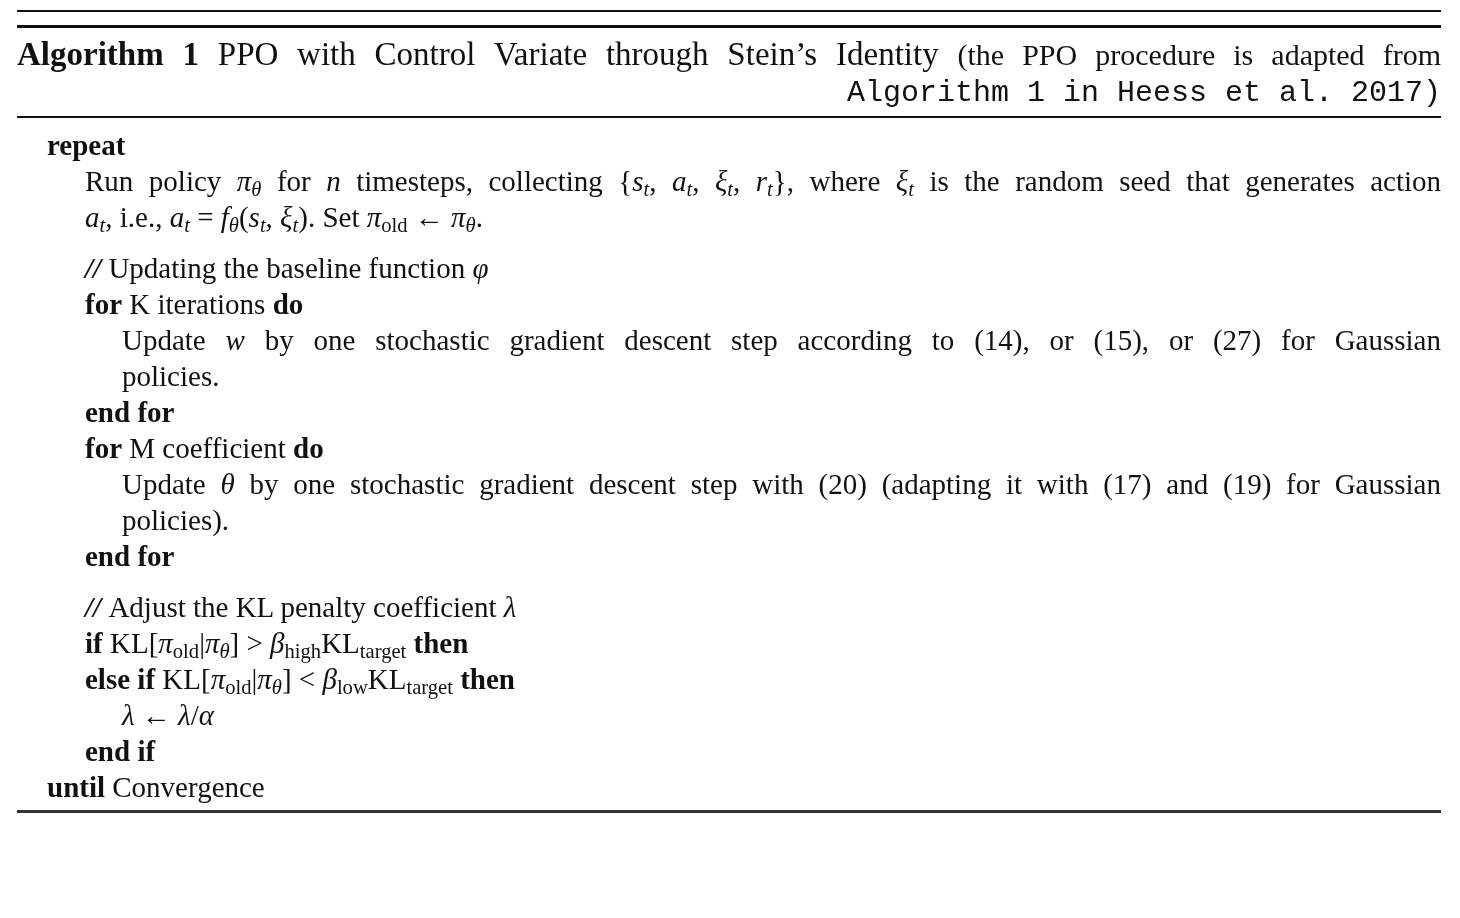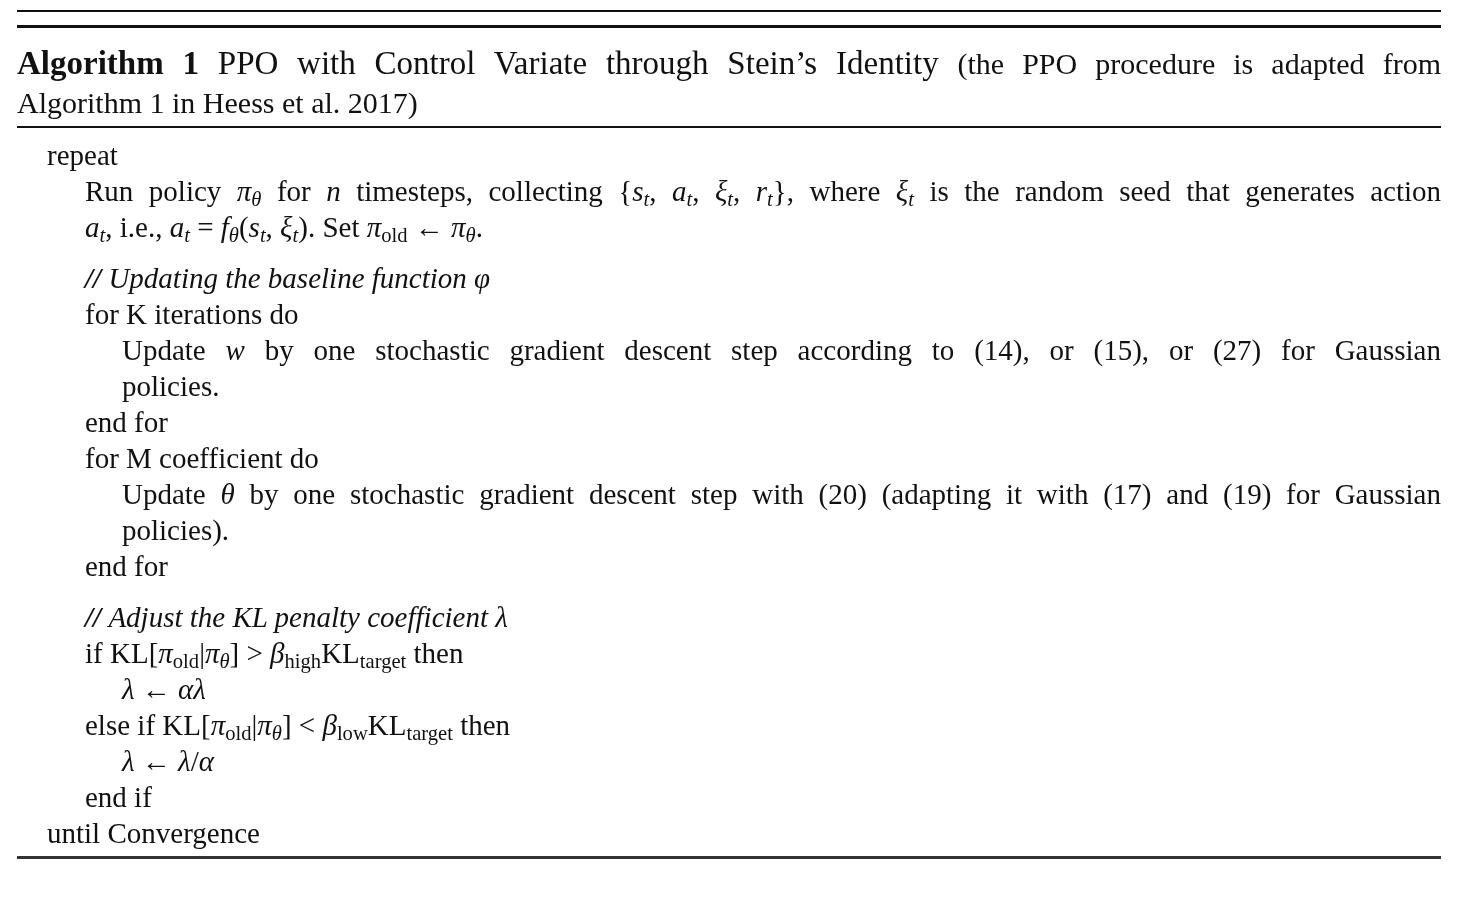--- a/index.html
+++ b/index.html
@@ -20,46 +20,46 @@
     margin-left:17px;
     width:1424px;
   }
   .rule{background:var(--ink);width:100%;}
   .rule-outer-top{margin-top:10px;height:2px;}
   .rule-inner-top{margin-top:13px;height:3px;}
   .caption-rule{margin-top:4px;height:2px;}
   .bottom-rule{margin-top:5px;height:3px;background:var(--rule2);}
 
   .caption{
-    margin-top:16px;
+    margin-top:7px;
     font-size:33px;
     line-height:38px;
   }
   .caption-line-1{text-align:justify;text-align-last:justify;}
-  .caption-line-2{text-align:left;}
+  .caption-line-2{text-align:right;font-family:Liberation Mono, monospace;}
 
   .algo-body{
     padding-top:9px;
     font-size:29px;
     line-height:36px;
   }
   .algo-line{white-space:normal;}
   .algo-line.gap{margin-top:15px;}
   .indent-0{padding-left:30px;}
   .indent-1{padding-left:68px;}
   .indent-2{padding-left:105px;}
   .justify{text-align:justify;text-align-last:justify;}
 
   
   .s-ckw{font-weight:700;}
   .s-ctxt{}
   .s-csmall{font-size:30px;}
-  .s-kw{font-weight:400;}
+  .s-kw{font-weight:700;}
   .s-txt{}
-  .s-cmt{font-style:italic;}
+  .s-cmt{}
   .s-cmtb{font-style:italic;font-weight:700;}
   .s-var{font-style:italic;}
   .s-sub{font-size:71%;vertical-align:-0.22em;line-height:0;}
   .s-subi{font-size:71%;font-style:italic;vertical-align:-0.22em;line-height:0;}
 </style>
 </head>
 <body>
 
 <div class="figure">
   <div class="rule rule-outer-top"></div>
@@ -80,21 +80,20 @@
       <div class="algo-line indent-1"><span class="s-kw">for</span><span class="s-txt"> K iterations </span><span class="s-kw">do</span></div>
       <div class="algo-line indent-2 justify"><span class="s-txt">Update </span><span class="s-var">w</span><span class="s-txt"> by one stochastic gradient descent step according to (14), or (15), or (27) for Gaussian</span></div>
       <div class="algo-line indent-2"><span class="s-txt">policies.</span></div>
       <div class="algo-line indent-1"><span class="s-kw">end for</span></div>
       <div class="algo-line indent-1"><span class="s-kw">for</span><span class="s-txt"> M coefficient </span><span class="s-kw">do</span></div>
       <div class="algo-line indent-2 justify"><span class="s-txt">Update </span><span class="s-var">θ</span><span class="s-txt"> by one stochastic gradient descent step with (20) (adapting it with (17) and (19) for Gaussian</span></div>
       <div class="algo-line indent-2"><span class="s-txt">policies).</span></div>
       <div class="algo-line indent-1"><span class="s-kw">end for</span></div>
       <div class="algo-line indent-1 gap"><span class="s-cmtb">// </span><span class="s-cmt">Adjust the KL penalty coefficient </span><span class="s-var">λ</span></div>
       <div class="algo-line indent-1"><span class="s-kw">if</span><span class="s-txt"> KL[</span><span class="s-var">π</span><span class="s-sub">old</span><span class="s-txt">|</span><span class="s-var">π</span><span class="s-subi">θ</span><span class="s-txt">] &gt; </span><span class="s-var">β</span><span class="s-sub">high</span><span class="s-txt">KL</span><span class="s-sub">target</span><span class="s-txt"> </span><span class="s-kw">then</span></div>
-      <div class="algo-line indent-2"><span class="s-var">λ</span><span class="s-txt"> ← </span><span class="s-var">α</span><span class="s-var">λ</span></div>
       <div class="algo-line indent-1"><span class="s-kw">else if</span><span class="s-txt"> KL[</span><span class="s-var">π</span><span class="s-sub">old</span><span class="s-txt">|</span><span class="s-var">π</span><span class="s-subi">θ</span><span class="s-txt">] &lt; </span><span class="s-var">β</span><span class="s-sub">low</span><span class="s-txt">KL</span><span class="s-sub">target</span><span class="s-txt"> </span><span class="s-kw">then</span></div>
       <div class="algo-line indent-2"><span class="s-var">λ</span><span class="s-txt"> ← </span><span class="s-var">λ</span><span class="s-txt">/</span><span class="s-var">α</span></div>
       <div class="algo-line indent-1"><span class="s-kw">end if</span></div>
       <div class="algo-line indent-0"><span class="s-kw">until</span><span class="s-txt"> Convergence</span></div>
     </div>
 
   <div class="rule bottom-rule"></div>
 </div>
 
 </body></html>

